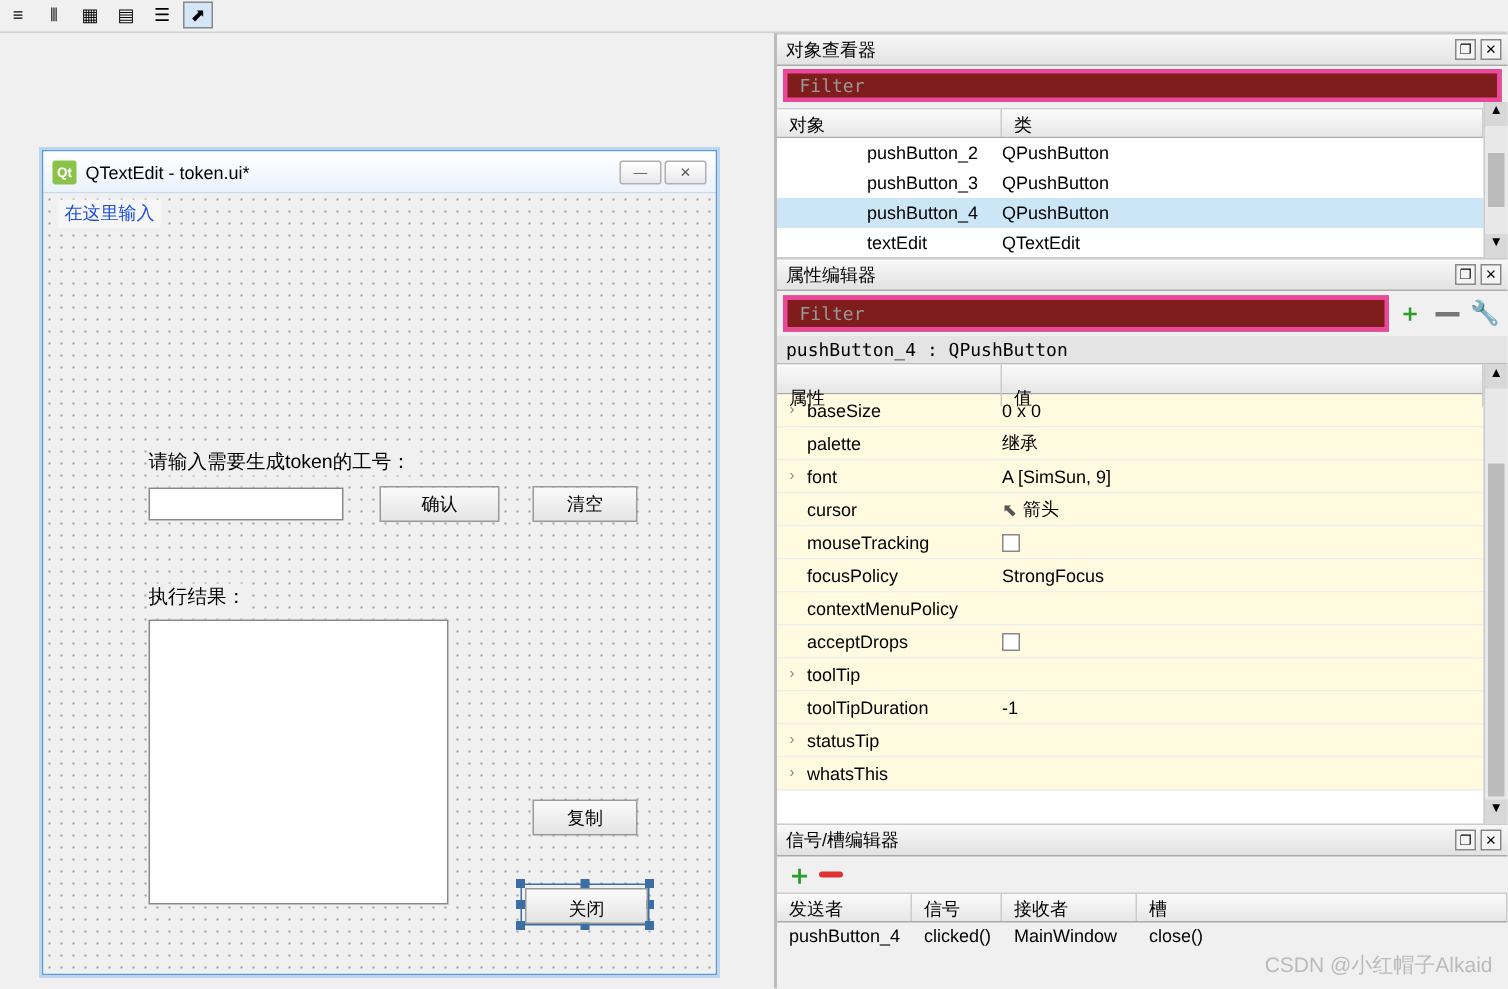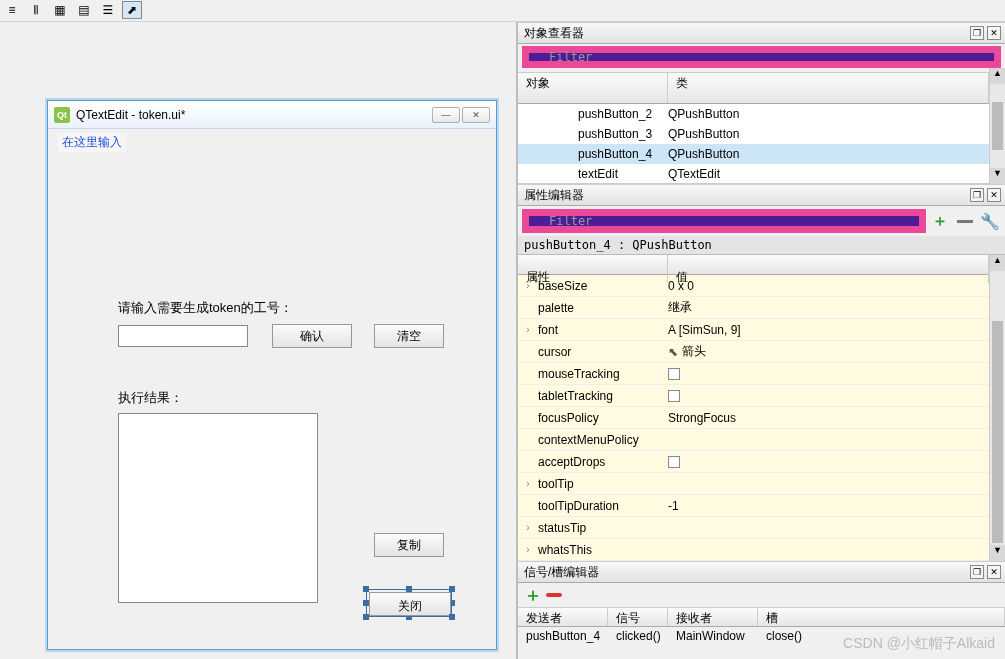--- a/index.html
+++ b/index.html
@@ -4,21 +4,21 @@
 <style>
 * { box-sizing: border-box; margin: 0; padding: 0; font-family: "Microsoft YaHei", "SimSun", Tahoma, sans-serif; font-size: 12px; }
 body { background: #f0f0f0; width: 1005px; height: 659px; overflow: hidden; position: relative; }
 
 .toolbar-top { background: #f0f0f0; height: 22px; border-bottom: 1px solid #d0d0d0; display: flex; gap: 4px; padding: 1px 2px; }
 .toolbar-top .tbtn { width: 20px; height: 18px; border: 1px solid transparent; display:flex; align-items:center; justify-content:center; }
 .toolbar-top .tbtn.active { border:1px solid #888; background:#d5e6f6; }
 
 .canvas-area { position: absolute; left: 0; top: 22px; width: 514px; height: 637px; background: #f0f0f0; }
 
-.preview-window { position: absolute; left: 28px; top: 78px; width: 450px; height: 550px; border: 1px solid #5a9bd5; box-shadow: 0 0 0 2px #bcd6ed; background: #fff; margin-left: 19px; }
+.preview-window { position: absolute; left: 28px; top: 78px; width: 450px; height: 550px; border: 1px solid #5a9bd5; box-shadow: 0 0 0 2px #bcd6ed; background: #fff; }
 .preview-titlebar { height: 28px; background: linear-gradient(#fff,#eaf2fb); border-bottom: 1px solid #c8dae9; display: flex; align-items: center; padding: 0 6px; }
 .qt-logo { width:16px; height:16px; background:#8bc34a; color:#fff; font-weight:bold; font-size:9px; display:flex;align-items:center;justify-content:center; margin-right:6px; border-radius:2px;}
 .titlebar-btns { margin-left:auto; display:flex; gap:2px; }
 .tb-btn { width:28px; height:16px; border:1px solid #b0b0b0; background: linear-gradient(#fff,#e8e8e8); border-radius:2px; font-size:9px; display:flex; align-items:center; justify-content:center; color:#555;}
 
 .preview-body { position: relative; width:100%; height: calc(100% - 28px); background: #f0f0f0; }
 .dots { position:absolute; inset:0; background-image: radial-gradient(#a0a0a0 0.5px, transparent 0.5px); background-size: 8px 8px; }
 .type-here { position:absolute; left:10px; top:4px; font-size:12px; color:#1d4ed8; background:#f6f6f6; padding:1px 4px;}
 
 .lbl { position:absolute; font-size:13px; color:#000; background:#f0f0f0; }
@@ -29,23 +29,23 @@
 .sel-handles::before,.sel-handles::after { content:''; position:absolute; width:6px; height:6px; background:#3a6ea5; }
 .sel-handles::before { left:-4px; top:-4px; }
 .sel-handles::after { right:-4px; bottom:-4px; }
 .sel-handles .h { position:absolute; width:6px; height:6px; background:#3a6ea5; }
 
 .right-pane { position:absolute; left:516px; top:22px; width:489px; height:637px; background:#f0f0f0; border-left:2px solid #bcbcbc; }
 
 .panel-title { height:22px; background: linear-gradient(#f8f8f8,#e2e2e2); border-top:1px solid #ccc; border-bottom:1px solid #aaa; display:flex; align-items:center; padding:0 6px; position: relative; }
 .panel-title .ctrl { position:absolute; right:4px; top:3px; display:flex; gap:3px; }
 .panel-title .cb { width:14px; height:14px; border:1px solid #888; background:#f4f4f4; font-size:9px; line-height:12px; text-align:center; cursor:pointer;}
-.filter-row { height:22px; border:7px solid #ec4899; margin:2px 4px 0 4px; background:#4c1d95; display:flex; align-items:center; padding:0 20px; font-family: "Consolas", monospace; color:#999; }
-
-.obj-header { display:flex; height:32px; border-top:1px solid #ccc; border-bottom:1px solid #aaa; margin-top:4px;}
+.filter-row { height:22px; border:3px solid #ec4899; margin:2px 4px 0 4px; background:#7f1d1d; display:flex; align-items:center; padding:0 8px; font-family: "Consolas", monospace; color:#999; }
+
+.obj-header { display:flex; height:20px; border-top:1px solid #ccc; border-bottom:1px solid #aaa; margin-top:4px;}
 .obj-header div { background: linear-gradient(#fbfbfb,#e6e6e6); border-right:1px solid #ccc; padding:2px 8px; font-size:12px;}
 .obj-body { background:#fff; overflow:auto; border-bottom:1px solid #ccc; }
 .obj-row { display:flex; height:20px; align-items:center; }
 .obj-row.sel { background:#cde6f7; }
 .obj-row .c1 { width:150px; padding-left: 60px; font-size:12px; }
 .obj-row .c2 { flex:1; font-size:12px; }
 .obj-scroll { width:16px; background:#e8e8e8; border-left:1px solid #ccc; display:flex; flex-direction:column; justify-content:space-between;}
 .obj-scroll .ar { height:16px; background:#d8d8d8; text-align:center; font-size:9px;}
 
 .prop-toolbar { height:26px; display:flex; gap:3px; align-items:center; margin:2px 4px; }
@@ -220,27 +220,20 @@
           </div>
           <div class="prop-row yellow">
             <div class="exp"></div>
             <div class="pn">mouseTracking</div>
             <div class="pv">
               <span class="checkbox"></span>
             </div>
           </div>
           <div class="prop-row yellow">
             <div class="exp"></div>
-            <div class="pn">tabletTracking</div>
-            <div class="pv">
-              <span class="checkbox"></span>
-            </div>
-          </div>
-          <div class="prop-row yellow">
-            <div class="exp"></div>
             <div class="pn">focusPolicy</div>
             <div class="pv">StrongFocus</div>
           </div>
           <div class="prop-row yellow">
             <div class="exp"></div>
             <div class="pn">contextMenuPolicy</div>
           </div>
           <div class="prop-row yellow">
             <div class="exp"></div>
             <div class="pn">acceptDrops</div>

